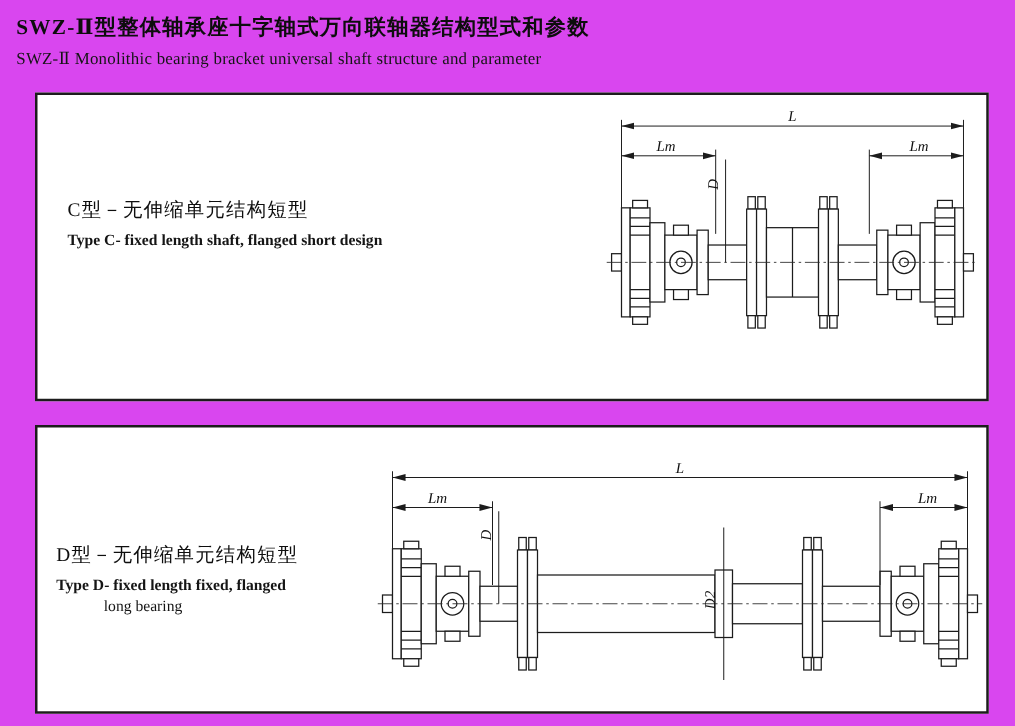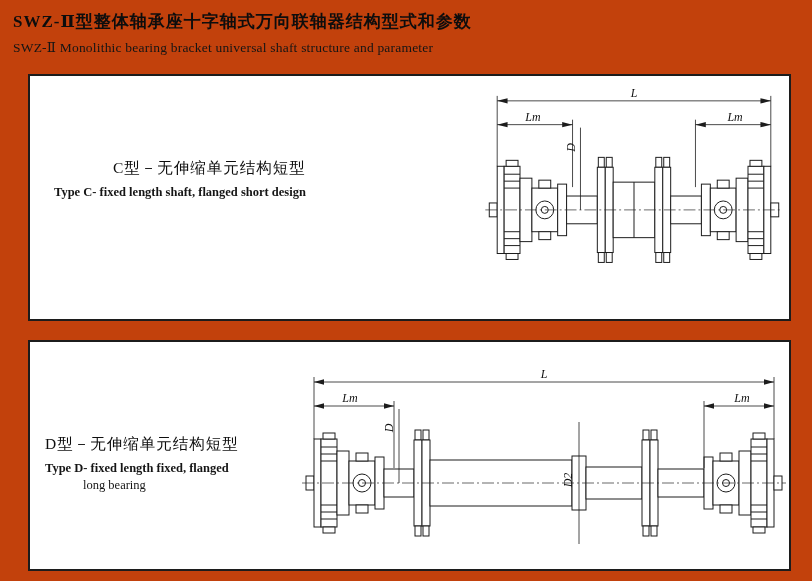--- a/index.html
+++ b/index.html
@@ -1,39 +1,39 @@
 <!DOCTYPE html>
 <html><head>
 <meta charset="utf-8">
 <style>
   * { margin:0; padding:0; box-sizing:border-box; }
   html,body { background:#ffffff; }
   .page {
-    position:relative; width:812px; height:581px; background:#c2410c;
+    position:relative; width:812px; height:581px; background:#d946ef;
     font-family:"Liberation Serif","DejaVu Serif",serif; color:#111;
     overflow:hidden;
   }
   .title-zh {
     position:absolute; left:13px; top:10px;
     font-size:17px; font-weight:bold; letter-spacing:1px; color:#0d0d0d;
   }
   .title-en {
     position:absolute; left:13px; top:39px;
     font-size:13.5px; font-weight:normal; letter-spacing:0.2px; color:#151515;text-align:right;
   }
   .panel {
     position:absolute; left:28px; width:763px;
     border:2px solid #1c1c1c; background:#fff;
   }
   .panel-c { top:74px;  height:247px; }
   .panel-d { top:340px; height:231px; }
   .panel-label { position:absolute; }
   .panel-c .panel-label { left:24px; top:82px; }
   .panel-d .panel-label { left:15px; top:92px; }
-  .label-zh { font-size:15.5px; letter-spacing:1px; color:#0e0e0e;text-align:right; }
+  .label-zh { font-size:15.5px; letter-spacing:1px; color:#0e0e0e; }
   .label-en { font-size:12.5px; margin-top:6px; color:#151515;font-weight:bold; }
   .label-en2 { font-size:12.5px; margin-top:2px; padding-left:38px; color:#151515; }
   .drawing { position:absolute; }
   .drawing-c { left:455px; top:8px;  width:298px; height:228px; }
   .drawing-d { left:272px; top:26px; width:484px; height:194px; }
   svg text {
     font-family:"Liberation Serif","DejaVu Serif",serif;
     font-style:italic; font-size:12px; fill:#111;
   }
   .body-line   { stroke:#1c1c1c; stroke-width:1;   fill:none; }

